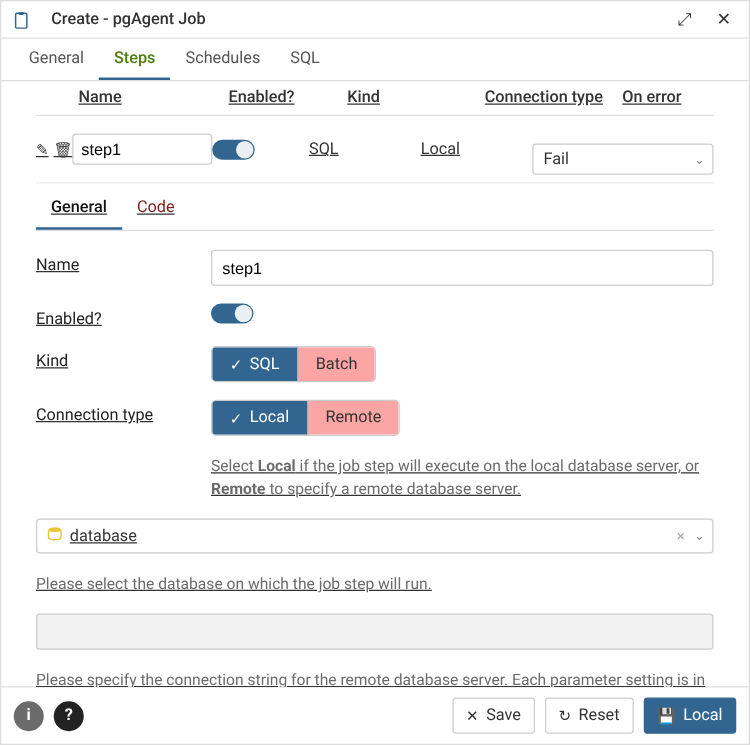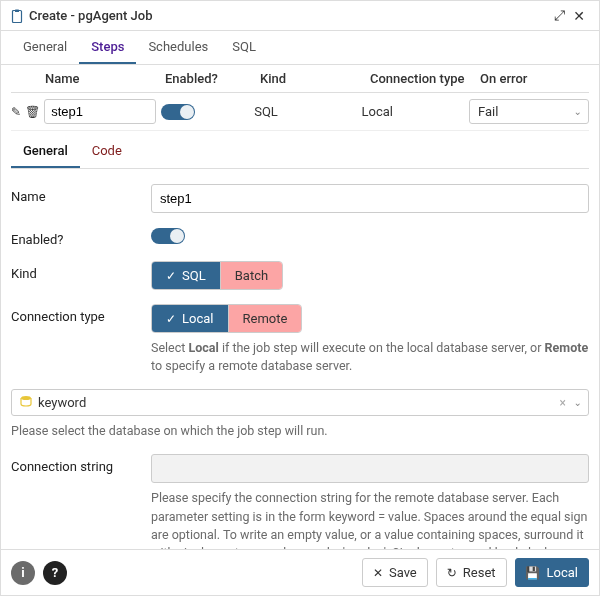--- a/index.html
+++ b/index.html
@@ -1,25 +1,25 @@
 <!DOCTYPE html>
 <html><head>
 <meta charset="utf-8">
 <style>
   * { box-sizing: border-box; margin: 0; padding: 0; }
   body { font-family: -apple-system, BlinkMacSystemFont, "Segoe UI", Roboto, sans-serif; font-size: 13px; color: #333; background: #fff; width: 600px; height: 596px; overflow: hidden; }
   .dialog { display: flex; flex-direction: column; height: 596px; border: 1px solid #ddd; }
-  .title-bar { display: flex; align-items: center; padding: 6px 10px; border-bottom: 1px solid #ddd; font-size: 13px; font-weight: 500; }
+  .title-bar { display: flex; align-items: center; padding: 6px 10px; border-bottom: 1px solid #ddd; font-size: 13px; font-weight: 500; gap: 12px; }
   .title-bar .doc-icon { margin-right: 6px; color: #326690; display: inline-flex; }
   .title-bar .spacer { flex: 1; }
   .title-bar .win-btn { padding: 0 4px; cursor: pointer; font-size: 14px; }
   .tabs { display: flex; border-bottom: 1px solid #ddd; padding: 0 10px; }
   .tab { padding: 8px 12px; cursor: pointer; font-size: 13px; color: #555; }
-  .tab.active { color: #4c1d95; font-weight: 500; border-bottom: 2px solid #326690; }
-  .content { flex: 1; overflow-y: auto; padding: 0 10px; }
+  .tab.active { color: #4d7c0f; font-weight: 500; border-bottom: 2px solid #326690; }
+  .content { flex: 1; overflow-y: auto; padding: 0 28px; text-decoration: underline; }
   
   .table-head { display: flex; border-bottom: 1px solid #ddd; padding: 6px 0; font-weight: 500; font-size: 13px; }
   .col-actions { width: 34px; }
   .col-name { width: 120px; }
   .col-enabled { width: 95px; }
   .col-kind { width: 110px; }
   .col-conn { width: 110px; }
   .col-err { flex: 1; }
   .table-row { display: flex; align-items: center; padding: 6px 0; border-bottom: 1px solid #eee; }
   .row-icons { width: 34px; display: flex; gap: 4px; align-items: center; }
@@ -36,26 +36,26 @@
   .row { display: flex; padding: 7px 0; align-items: flex-start; }
   .label { width: 140px; padding-top: 5px; color: #222; font-size: 13px; }
   .field { flex: 1; }
   .text-input { width: 100%; padding: 6px 8px; border: 1px solid #ccc; border-radius: 3px; font-size: 13px; }
   .text-input[disabled] { background: #f2f2f2; }
   .seg { display: inline-flex; border: 1px solid #ccc; border-radius: 4px; overflow: hidden; }
   .seg-btn { padding: 6px 14px; font-size: 13px; background: #fca5a5; cursor: pointer; display: flex; align-items: center; gap: 6px; }
   .seg-btn.active { background: #326690; color: #fff; }
   .seg-btn:not(:last-child) { border-right: 1px solid #ccc; }
   .check { font-size: 12px; }
-  .help { color: #6b6b6b; font-size: 12.5px; margin-top: 6px; line-height: 1.45; }
+  .help { color: #6b6b6b; font-size: 12.5px; margin-top: 16px; line-height: 1.45; }
   .select-box { position: relative; width: 100%; border: 1px solid #ccc; border-radius: 3px; padding: 5px 8px; display: flex; align-items: center; font-size: 13px; }
   .select-box .db-icon { margin-right: 6px; color: #c9a918; }
   .select-box .chev { position: absolute; right: 6px; color: #888; font-size: 10px; }
   .select-box .clear { position: absolute; right: 22px; color: #aaa; font-size: 12px; }
-  .select-like { width: 120px; border: 1px solid #ccc; border-radius: 3px; padding: 4px 8px; display: inline-flex; align-items: center; font-size: 13px; position: relative; }
+  .select-like { width: 145px; border: 1px solid #ccc; border-radius: 3px; padding: 4px 8px; display: inline-flex; align-items: center; font-size: 13px; position: relative; margin-top: 16px; }
   .select-like .chev { position: absolute; right: 6px; color: #888; font-size: 10px; }
   .footer { display: flex; align-items: center; padding: 8px 10px; border-top: 1px solid #ddd; gap: 8px; }
   .footer .spacer { flex: 1; }
   .round-btn { width: 24px; height: 24px; border-radius: 50%; background: #6b6b6b; color: #fff; display: flex; align-items: center; justify-content: center; font-size: 13px; font-weight: bold; cursor: pointer; }
   .round-btn.help-btn { background: #222; }
   .btn { padding: 6px 10px; border: 1px solid #ccc; border-radius: 3px; background: #fff; display: inline-flex; align-items: center; gap: 6px; cursor: pointer; font-size: 13px; }
   .btn.primary { background: #326690; color: #fff; border-color: #326690; }
   .btn .ic { font-size: 12px; }
 </style>
 </head>
@@ -171,30 +171,29 @@
 
       <div class="row">
         <div class="field">
           <div class="select-box">
             <span class="db-icon">
               <svg width="12" height="12" viewBox="0 0 12 12">
                   <ellipse cx="6" cy="3" rx="5" ry="2" fill="#e8c638"></ellipse>
                   <path d="M1 3v6c0 1.1 2.2 2 5 2s5-.9 5-2V3" fill="none" stroke="#e8c638" stroke-width="1.2"></path>
                 </svg>
             </span>
-            <span>keyword</span>
+            <span>database</span>
             <span class="clear">×</span>
             <span class="chev">⌄</span>
           </div>
           <div class="help">Please select the database on which the job step will run.</div>
         </div>
       </div>
 
       <div class="row">
-        <div class="label">Connection string</div>
         <div class="field">
           <input class="text-input" disabled="" value="" style="">
           <div class="help">
             <span>Please specify the connection string for the remote database server. Each parameter setting is in the form keyword = value. Spaces around the equal sign are optional. To write an empty value, or a value containing spaces, surround it with single quotes, e.g., keyword = 'a value'. Single quotes and backslashes within the value must be escaped with a backslash, i.e., ' and \.</span><br>
             
           </div>
         </div>
       </div>
 
     </div>

